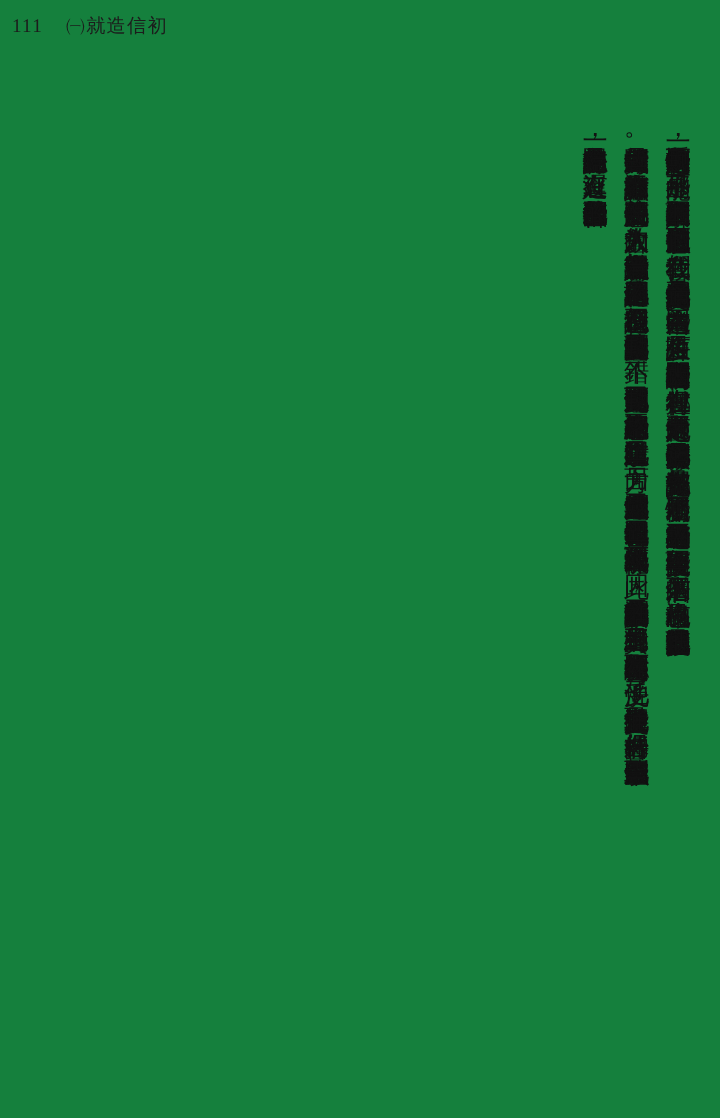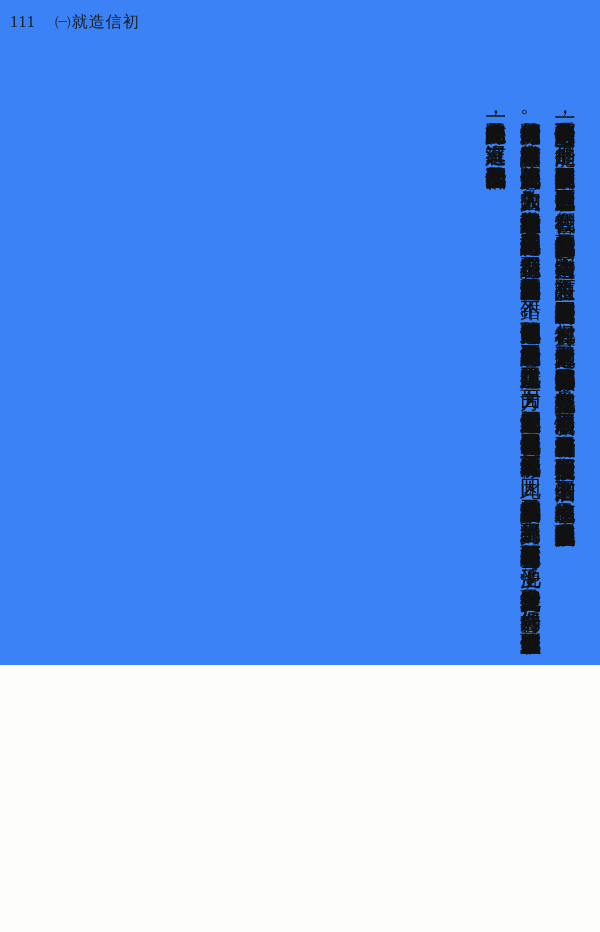--- a/index.html
+++ b/index.html
@@ -6,22 +6,22 @@
     margin: 0;
     padding: 0;
     width: 600px;
     height: 932px;
     overflow: hidden;
     background: #fdfdfb;
   }
   .page {
     position: relative;
     width: 600px;
-    height: 665px;
-    background: #3b82f6;
+    height: 932px;
+    background: #15803d;
     font-family: "Liberation Serif", serif;
     color: #161616;
   }
   .running-header {
     position: absolute;
     top: 12px;
     left: 10px;
     font-size: 16px;
     letter-spacing: 1px;
     white-space: nowrap;

